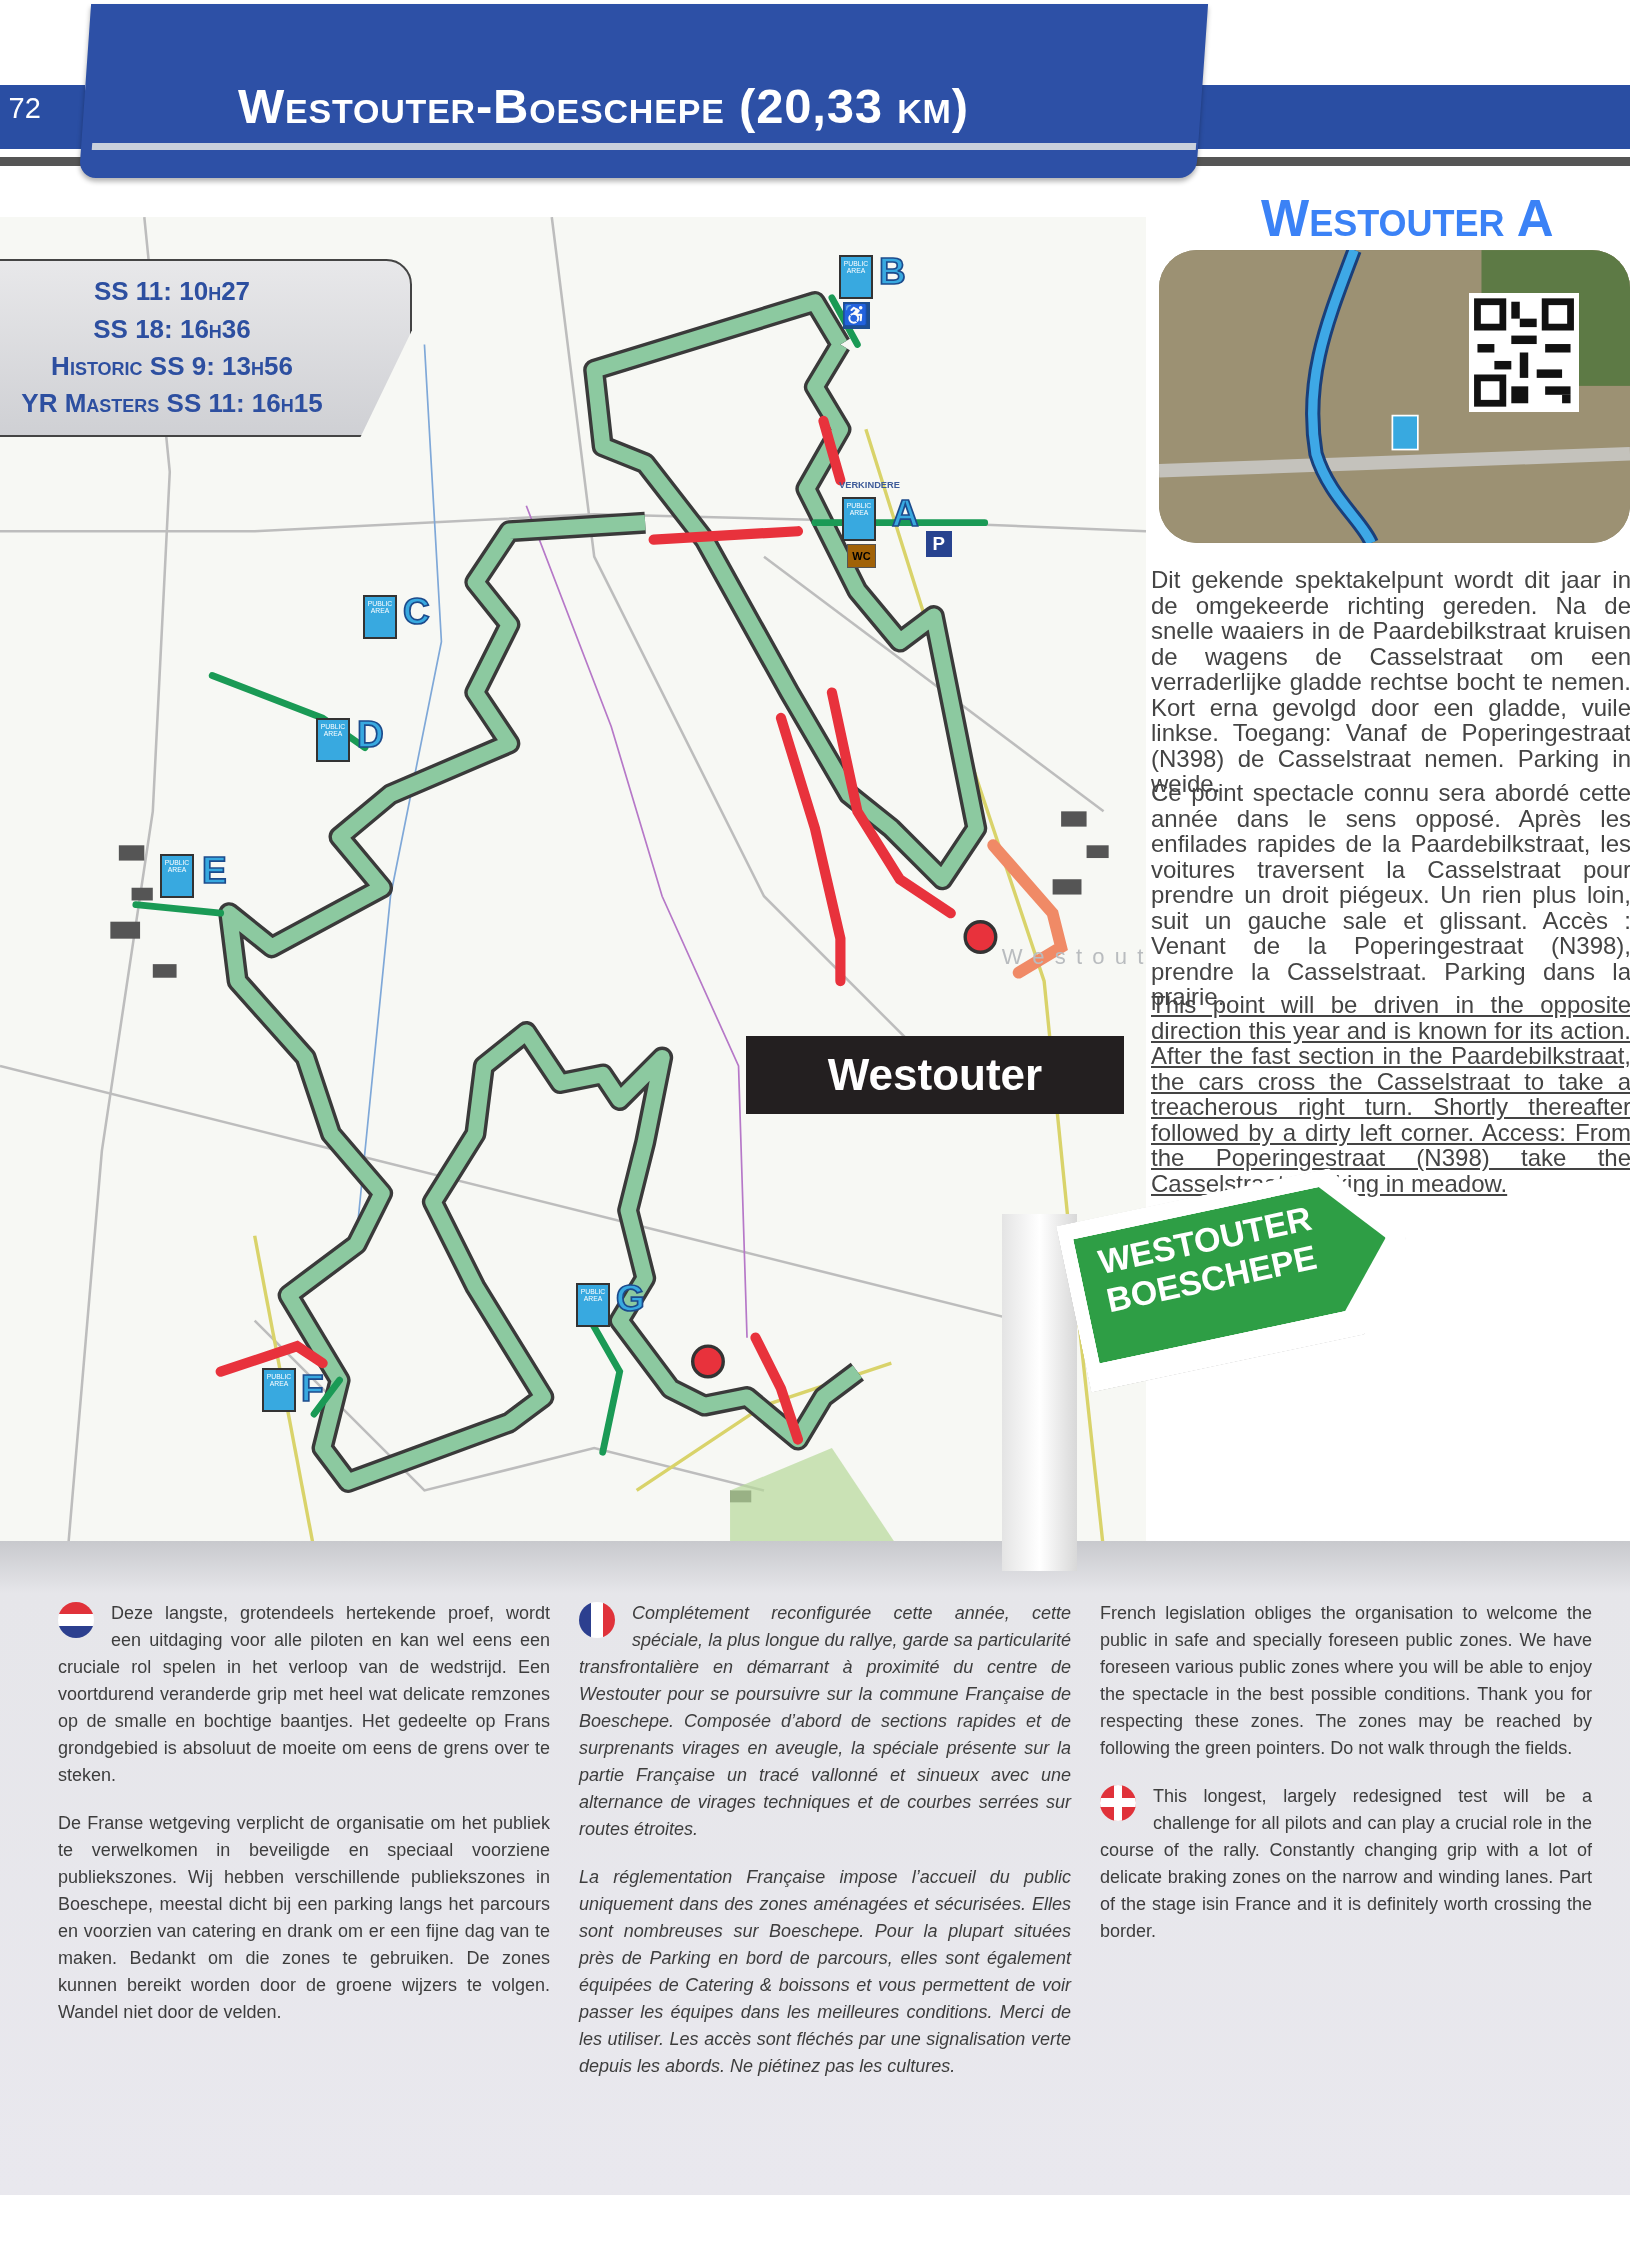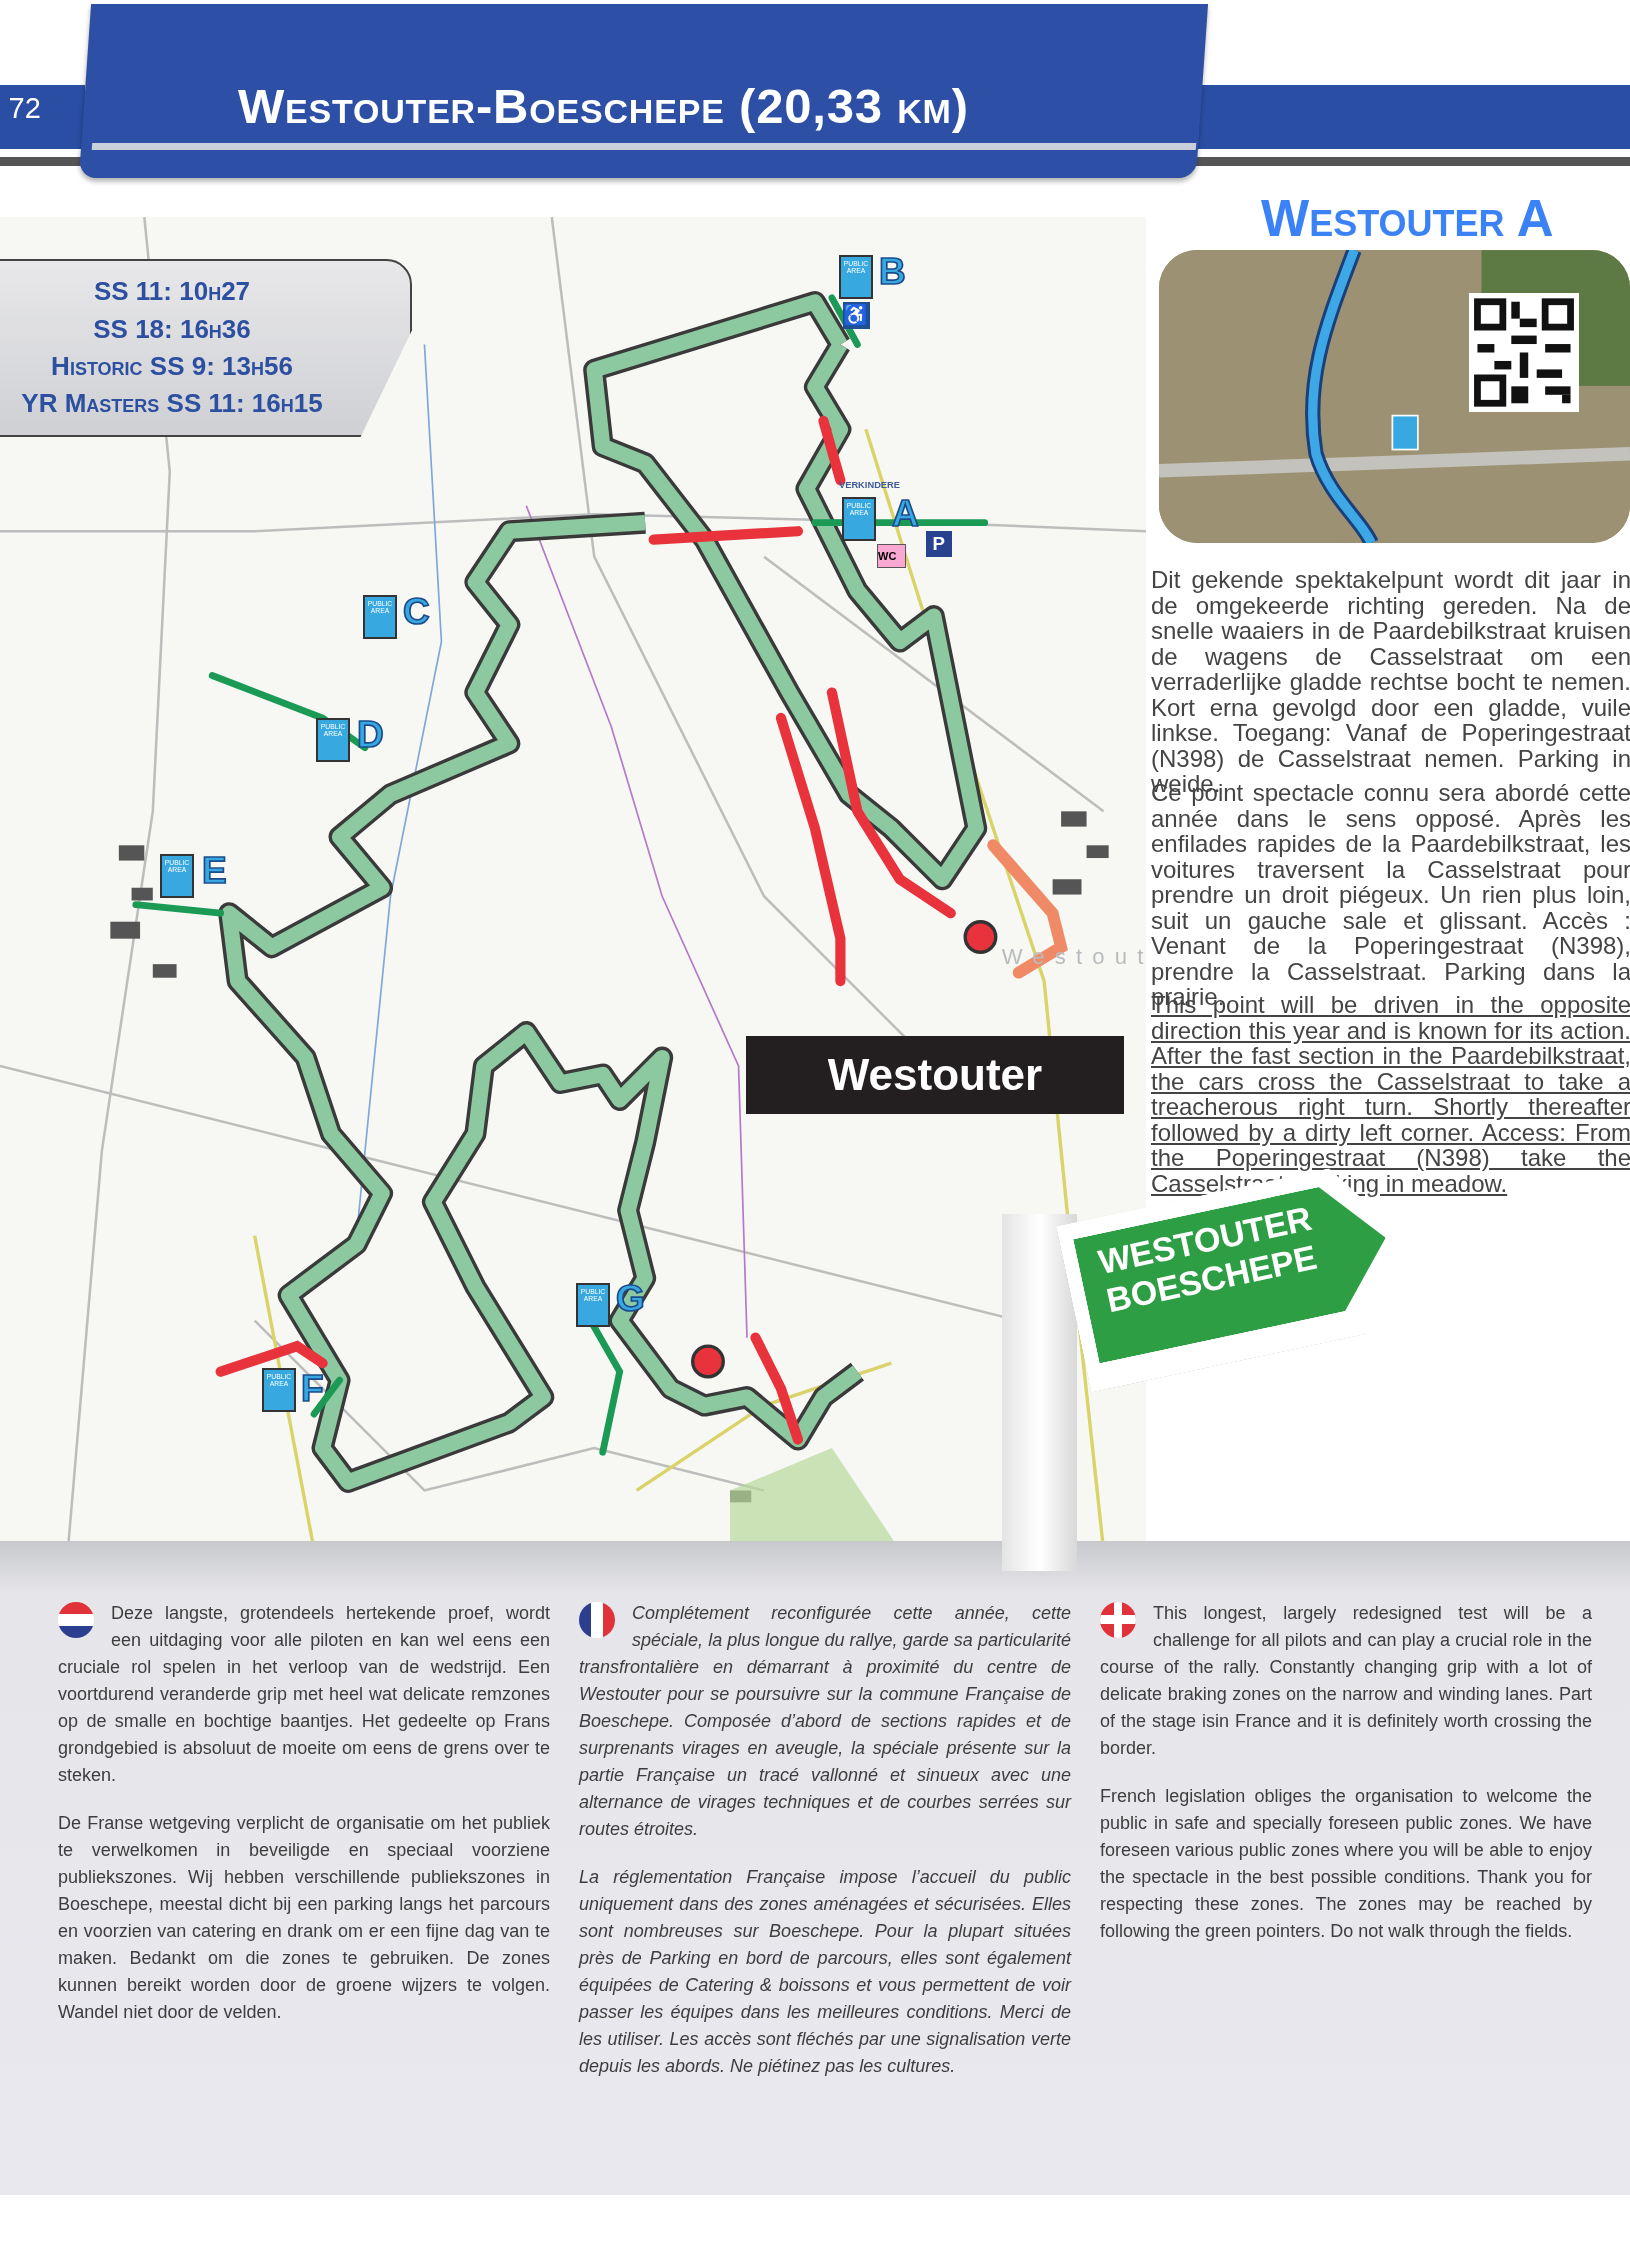--- a/index.html
+++ b/index.html
@@ -118,21 +118,21 @@
     <text x="1180" y="880" font-size="26" fill="#b9bcbf" letter-spacing="12" font-family="Liberation Sans, sans-serif">Westout</text>
   </svg>
 
   <div class="abs pa-icon" style="left:839px;top:38px;"><span>PUBLIC AREA</span></div>
   <div class="abs pa-letter" style="left:879px;top:34px;">B</div>
   <div class="abs" style="left:843px;top:85px;width:27px;height:27px;background:#1f4f8f;color:#fff;font-size:20.4px;text-align:center;line-height:27px;">♿</div>
 
   <div class="abs" style="left:839px;top:263px;font-size:9.3px;color:#3e5b99;font-weight:bold;">VERKINDERE</div>
   <div class="abs pa-icon" style="left:842px;top:280px;"><span>PUBLIC AREA</span></div>
   <div class="abs pa-letter" style="left:892px;top:276px;">A</div>
-  <div class="abs" style="left:847px;top:327px;width:27px;height:22px;background:#f9a8d4;border:0.8px solid #555;font-size:11px;font-weight:bold;line-height:22px;margin-left:30px;">WC</div>
+  <div class="abs" style="left:847px;top:327px;width:27px;height:22px;background:#a16207;border:0.8px solid #555;font-size:11px;font-weight:bold;text-align:center;line-height:22px;">WC</div>
   <div class="abs" style="left:926px;top:314px;width:25.5px;height:25.5px;background:#27438f;color:#fff;font-size:18.7px;font-weight:bold;text-align:center;line-height:25.5px;">P</div>
 
   <div class="abs pa-icon" style="left:363px;top:378px;"><span>PUBLIC AREA</span></div>
   <div class="abs pa-letter" style="left:403px;top:374px;">C</div>
 
   <div class="abs pa-icon" style="left:316px;top:501px;"><span>PUBLIC AREA</span></div>
   <div class="abs pa-letter" style="left:357px;top:497px;">D</div>
 
   <div class="abs pa-icon" style="left:160px;top:637px;"><span>PUBLIC AREA</span></div>
   <div class="abs pa-letter" style="left:202px;top:633px;">E</div>
@@ -202,16 +202,16 @@
   <p><span class="flag flag-nl"></span><span>Deze langste, grotendeels hertekende proef, wordt een uitdaging voor alle piloten en kan wel eens een cruciale rol spelen in het verloop van de wedstrijd. Een voortdurend veranderde grip met heel wat delicate remzones op de smalle en bochtige baantjes. Het gedeelte op Frans grondgebied is absoluut de moeite om eens de grens over te steken.</span></p>
   <p>De Franse wetgeving verplicht de organisatie om het publiek te verwelkomen in beveiligde en speciaal voorziene publiekszones. Wij hebben verschillende publiekszones in Boeschepe, meestal dicht bij een parking langs het parcours en voorzien van catering en drank om er een fijne dag van te maken. Bedankt om die zones te gebruiken. De zones kunnen bereikt worden door de groene wijzers te volgen. Wandel niet door de velden.</p>
 </div>
 
 <div class="abs col" style="left:579px;top:1588px;font-style:italic;">
   <p><span class="flag flag-fr"></span><span>Complétement reconfigurée cette année, cette spéciale, la plus longue du rallye, garde sa particularité transfrontalière en démarrant à proximité du centre de Westouter pour se poursuivre sur la commune Française de Boeschepe. Composée d’abord de sections rapides et de surprenants virages en aveugle, la spéciale présente sur la partie Française un tracé vallonné et sinueux avec une alternance de virages techniques et de courbes serrées sur routes étroites.</span></p>
   <p>La réglementation Française impose l’accueil du public uniquement dans des zones aménagées et sécurisées. Elles sont nombreuses sur Boeschepe. Pour la plupart situées près de Parking en bord de parcours, elles sont également équipées de Catering &amp; boissons et vous permettent de voir passer les équipes dans les meilleures conditions. Merci de les utiliser. Les accès sont fléchés par une signalisation verte depuis les abords. Ne piétinez pas les cultures.</p>
 </div>
 
 <div class="abs col" style="left:1100px;top:1588px;width:492px;">
+  <p>French legislation obliges the organisation to welcome the public in safe and specially foreseen public zones. We have foreseen various public zones where you will be able to enjoy the spectacle in the best possible conditions. Thank you for respecting these zones. The zones may be reached by following the green pointers. Do not walk through the fields.</p>
   <p><span class="flag flag-uk"></span><span>This longest, largely redesigned test will be a challenge for all pilots and can play a crucial role in the course of the rally. Constantly changing grip with a lot of delicate braking zones on the narrow and winding lanes. Part of the stage isin France and it is definitely worth crossing the border.</span></p>
-  <p>French legislation obliges the organisation to welcome the public in safe and specially foreseen public zones. We have foreseen various public zones where you will be able to enjoy the spectacle in the best possible conditions. Thank you for respecting these zones. The zones may be reached by following the green pointers. Do not walk through the fields.</p>
 </div>
 
 
 </body></html>

